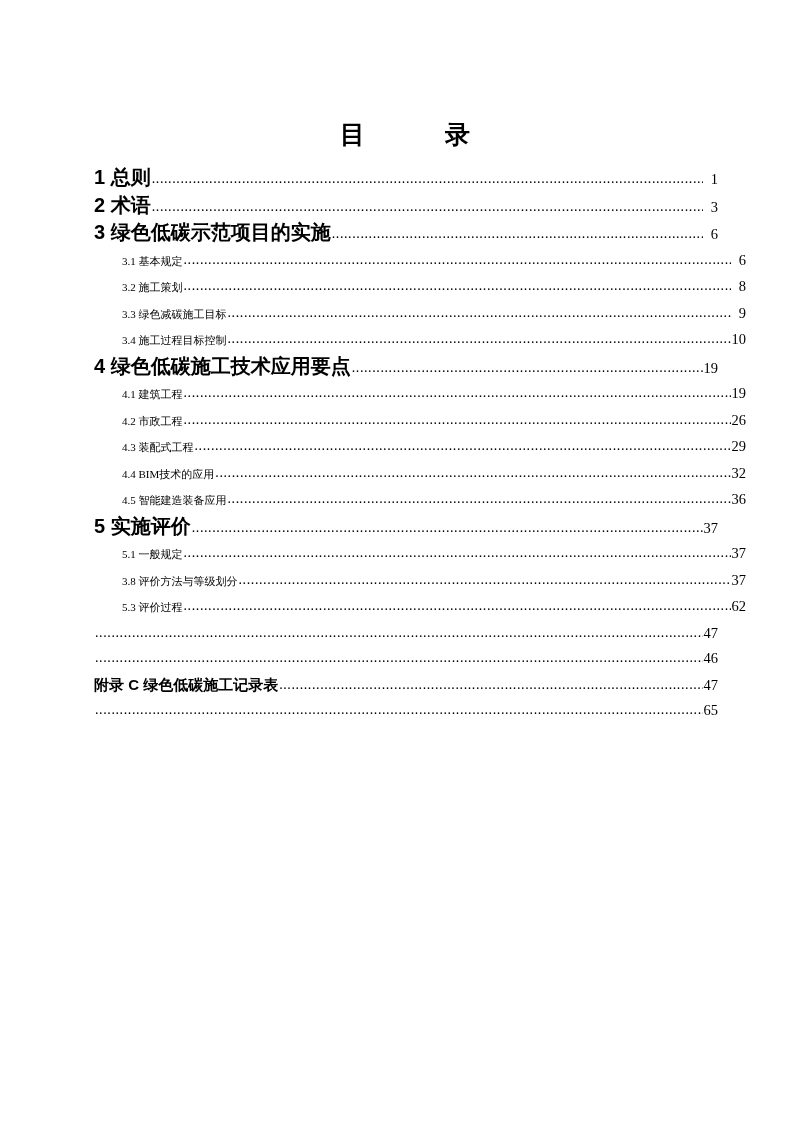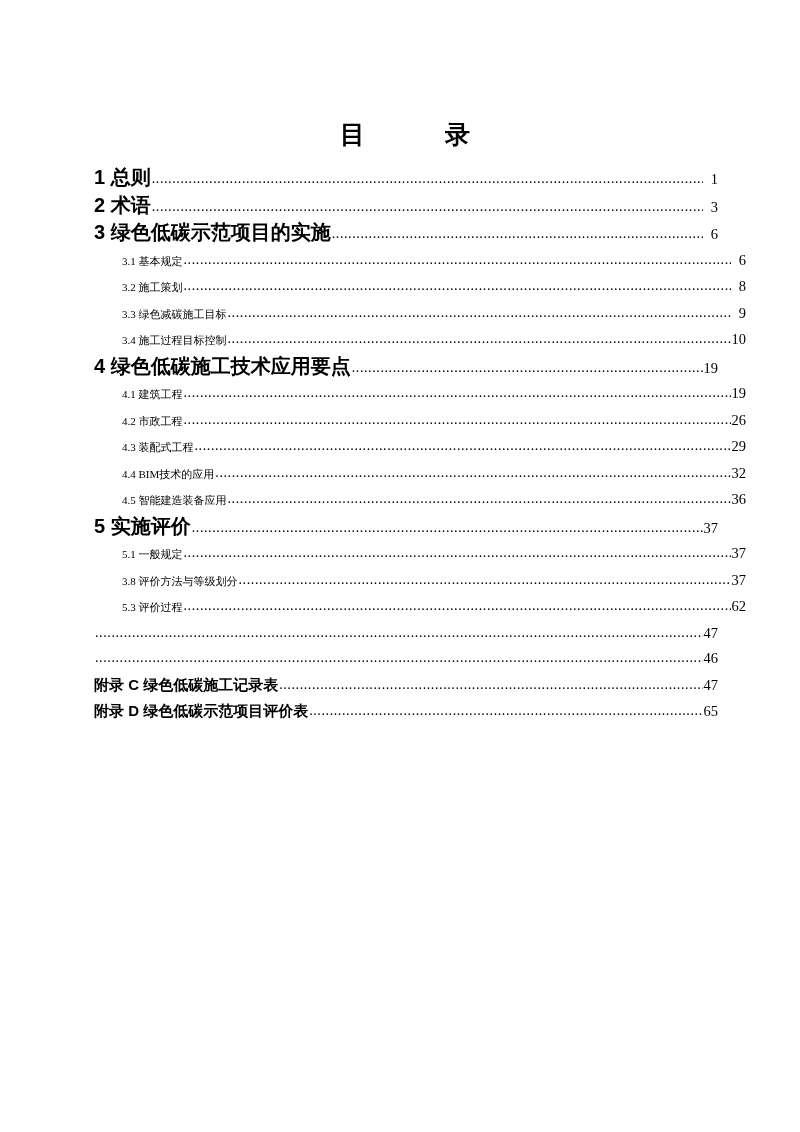--- a/index.html
+++ b/index.html
@@ -190,19 +190,18 @@
         <li class="toc-row lvlA">
           <span class="dots">...............................................................................................................................................................</span>
           <span class="pg">46</span>
         </li>
         <li class="toc-row lvlA">
           <span class="lbl">附录 C  绿色低碳施工记录表</span>
           <span class="dots">...............................................................................................................................................................</span>
           <span class="pg">47</span>
         </li>
         <li class="toc-row lvlA">
-          <span class="lbl">附录 D  绿色低碳示范项目评价表</span>
           <span class="dots">...............................................................................................................................................................</span>
           <span class="pg">65</span>
         </li>
       </ul>
   </div>
 </div>
 
 </body></html>

